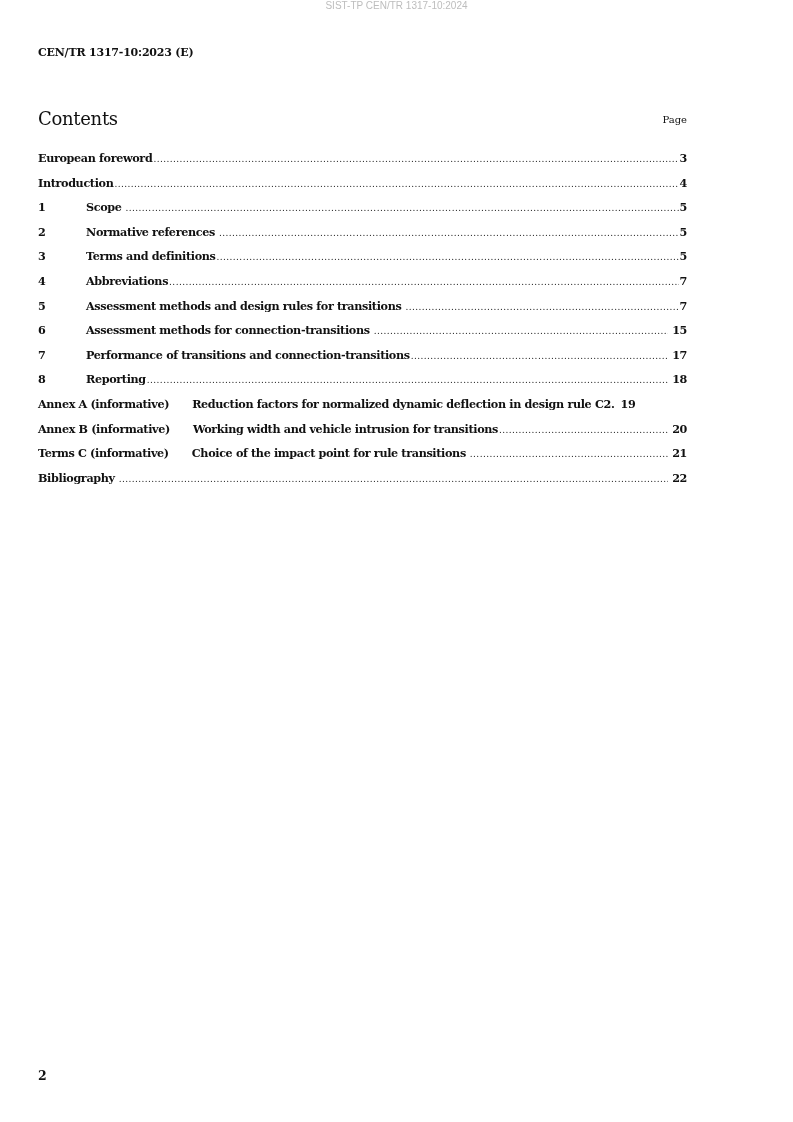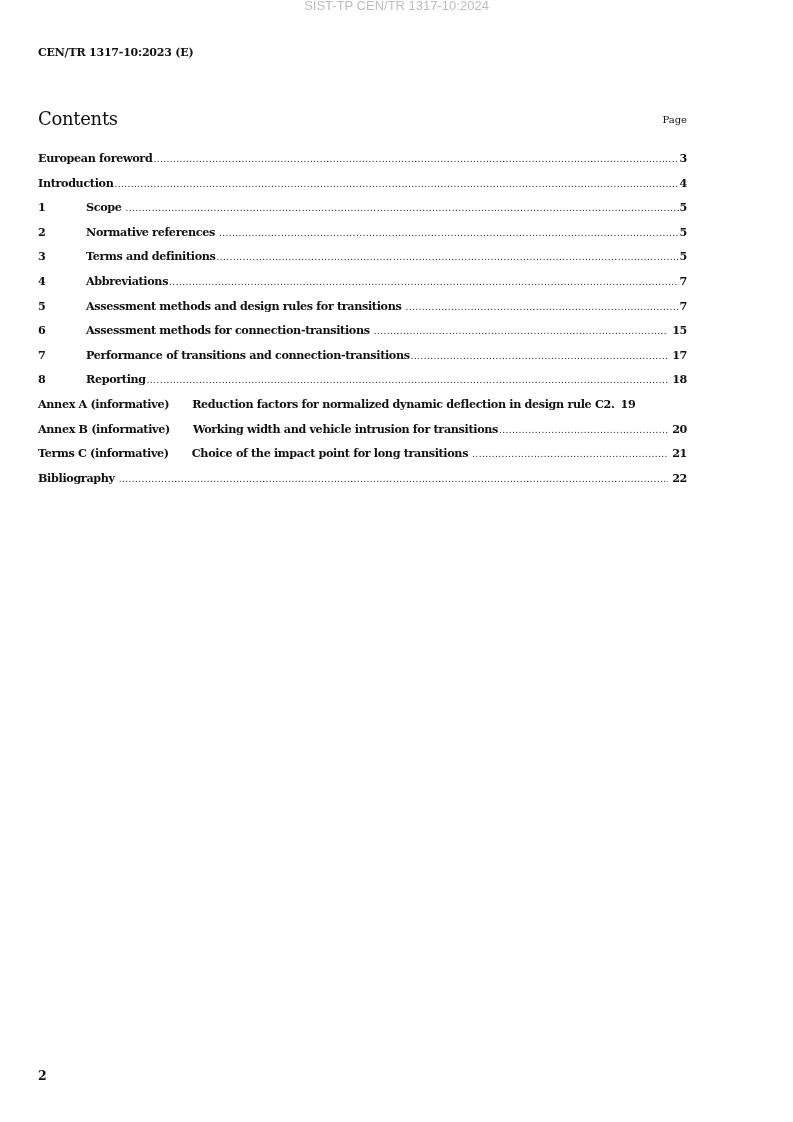--- a/index.html
+++ b/index.html
@@ -1,19 +1,19 @@
 <!DOCTYPE html>
 <html><head>
 <meta charset="utf-8">
 <style>
   html, body { margin: 0; padding: 0; background: #ffffff; }
   body { width: 793px; height: 1122px; position: relative; overflow: hidden;
          font-family: "DejaVu Serif", "Liberation Serif", serif; color: #111; }
   .watermark { position: absolute; top: 0; left: 0; width: 793px; text-align: center;
-               font-family: "Liberation Sans", sans-serif; font-size: 13px; color: #bdbdbd; line-height: 12px; }
+               font-family: "Liberation Sans", sans-serif; font-size: 10px; color: #bdbdbd; line-height: 12px; }
   .doc-id { position: absolute; top: 46px; left: 38px; font-weight: bold; font-size: 11px;
             font-family: "DejaVu Serif", serif; letter-spacing: -0.2px; }
   .contents-title { position: absolute; top: 108px; left: 38px; font-weight: normal; font-size: 18px;
                     font-family: "DejaVu Serif", serif; letter-spacing: -0.3px; }
   .page-label { position: absolute; top: 114px; right: 106px; font-size: 10px;
                 font-family: "DejaVu Serif", serif; }
   .toc { position: absolute; top: 151px; left: 38px; width: 649px; }
   .toc-row { display: flex; align-items: baseline; height: 24.6px; font-weight: bold; font-size: 11.2px;
              font-family: "DejaVu Serif", serif; letter-spacing: -0.35px; white-space: nowrap; }
   .toc-num { width: 48px; flex: 0 0 48px; }
@@ -113,21 +113,21 @@
 
   <div class="toc-row">
     <span class="toc-annex">Annex B (informative)</span>
     <span class="toc-text">Working width and vehicle intrusion for transitions</span>
     <span class="toc-dots" style="margin-right:4px"></span>
     <span class="toc-page">20</span>
   </div>
 
   <div class="toc-row">
     <span class="toc-annex">Terms C (informative)</span>
-    <span class="toc-text">Choice of the impact point for long transitions</span>
+    <span class="toc-text">Choice of the impact point for rule transitions</span>
     <span class="toc-dots" style="margin-left:4px;margin-right:4px"></span>
     <span class="toc-page">21</span>
   </div>
 
   <div class="toc-row">
     <span class="toc-text">Bibliography</span>
     <span class="toc-dots" style="margin-left:4px;margin-right:4px"></span>
     <span class="toc-page">22</span>
   </div>
 </div>

